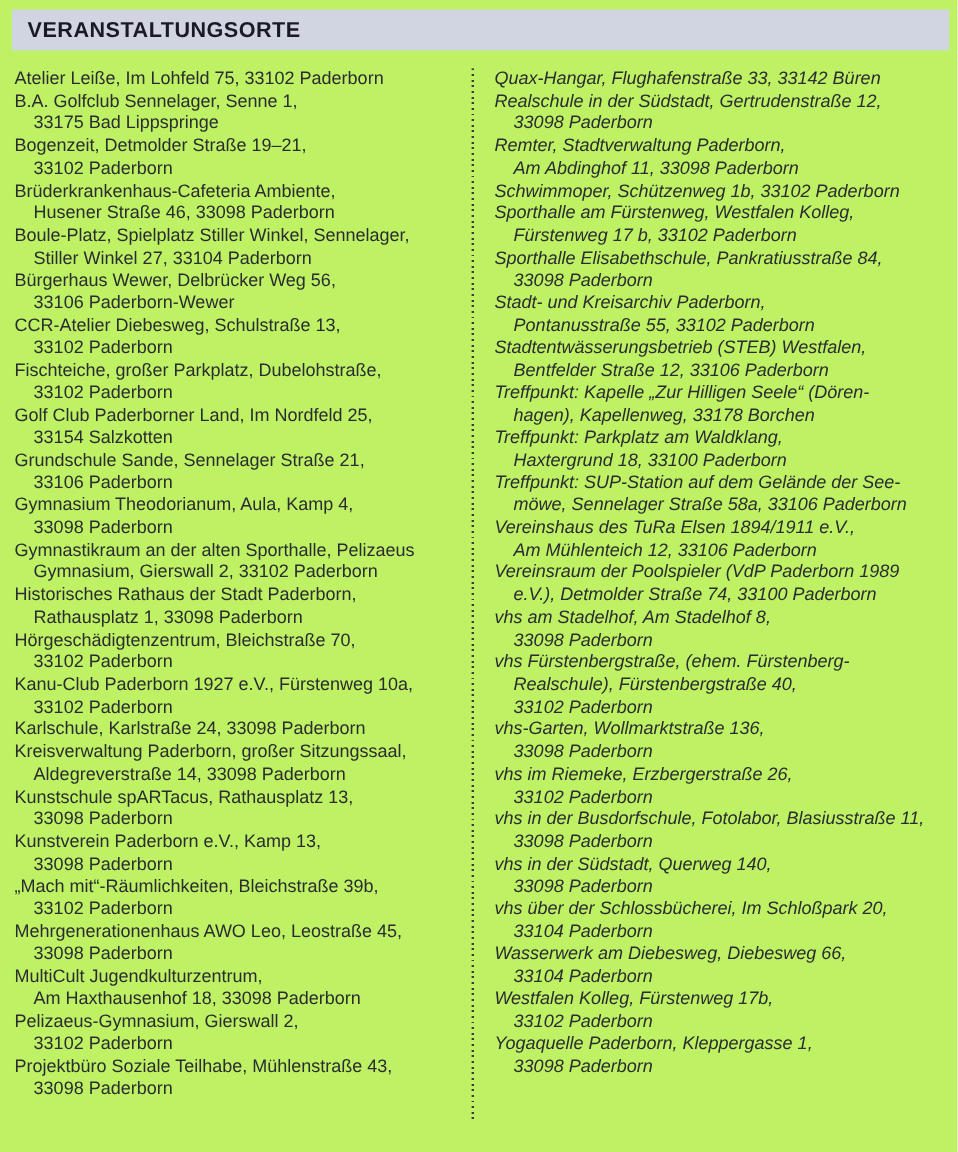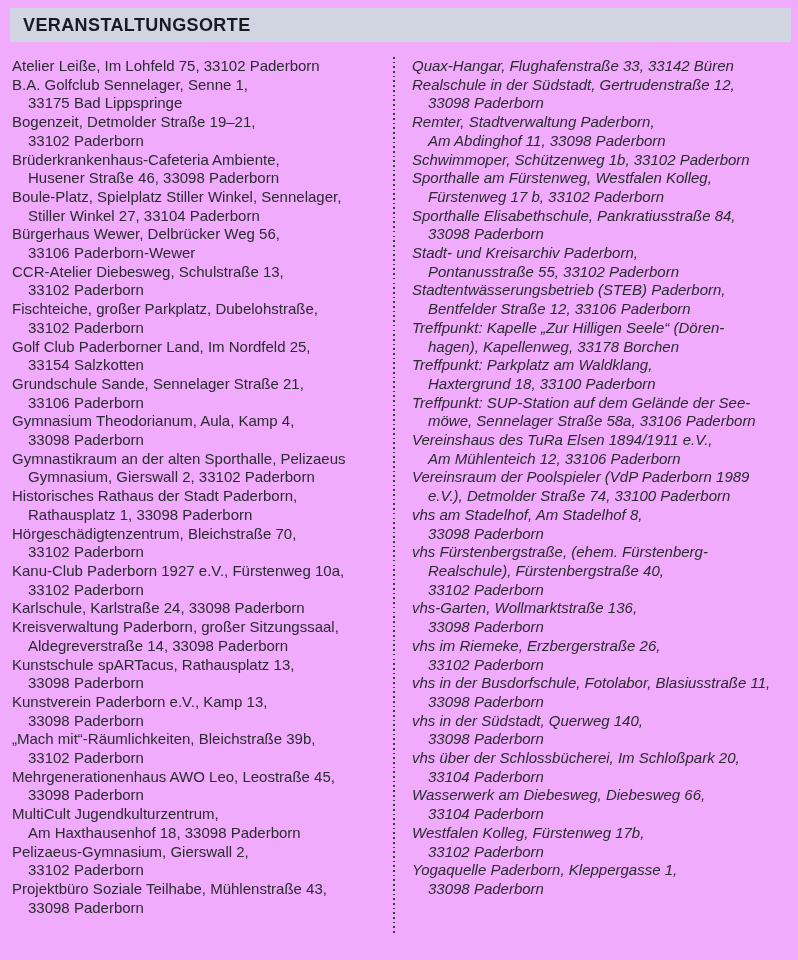--- a/index.html
+++ b/index.html
@@ -1,20 +1,20 @@
 <!DOCTYPE html>
 <html><head>
 <meta charset="utf-8">
 <style>
   html, body { margin: 0; padding: 0; background: #ffffff; }
   .page {
     position: relative;
     width: 798px;
     height: 960px;
-    background: #f0abfc;
+    background: #bef264;
     font-family: "Liberation Sans", sans-serif;
     color: #2b2b30;
     overflow: hidden;
   }
   .header-bar {
     position: absolute;
     left: 10px;
     top: 8px;
     width: 781px;
     height: 34px;
@@ -187,21 +187,21 @@
         </div>
         <div class="venue">
           <div class="line">Sporthalle Elisabethschule, Pankratiusstraße 84,</div>
           <div class="line cont">33098 Paderborn</div>
         </div>
         <div class="venue">
           <div class="line">Stadt- und Kreisarchiv Paderborn,</div>
           <div class="line cont">Pontanusstraße 55, 33102 Paderborn</div>
         </div>
         <div class="venue">
-          <div class="line">Stadtentwässerungsbetrieb (STEB) Paderborn,</div>
+          <div class="line">Stadtentwässerungsbetrieb (STEB) Westfalen,</div>
           <div class="line cont">Bentfelder Straße 12, 33106 Paderborn</div>
         </div>
         <div class="venue">
           <div class="line">Treffpunkt: Kapelle „Zur Hilligen Seele“ (Dören-</div>
           <div class="line cont">hagen), Kapellenweg, 33178 Borchen</div>
         </div>
         <div class="venue">
           <div class="line">Treffpunkt: Parkplatz am Waldklang,</div>
           <div class="line cont">Haxtergrund 18, 33100 Paderborn</div>
         </div>

